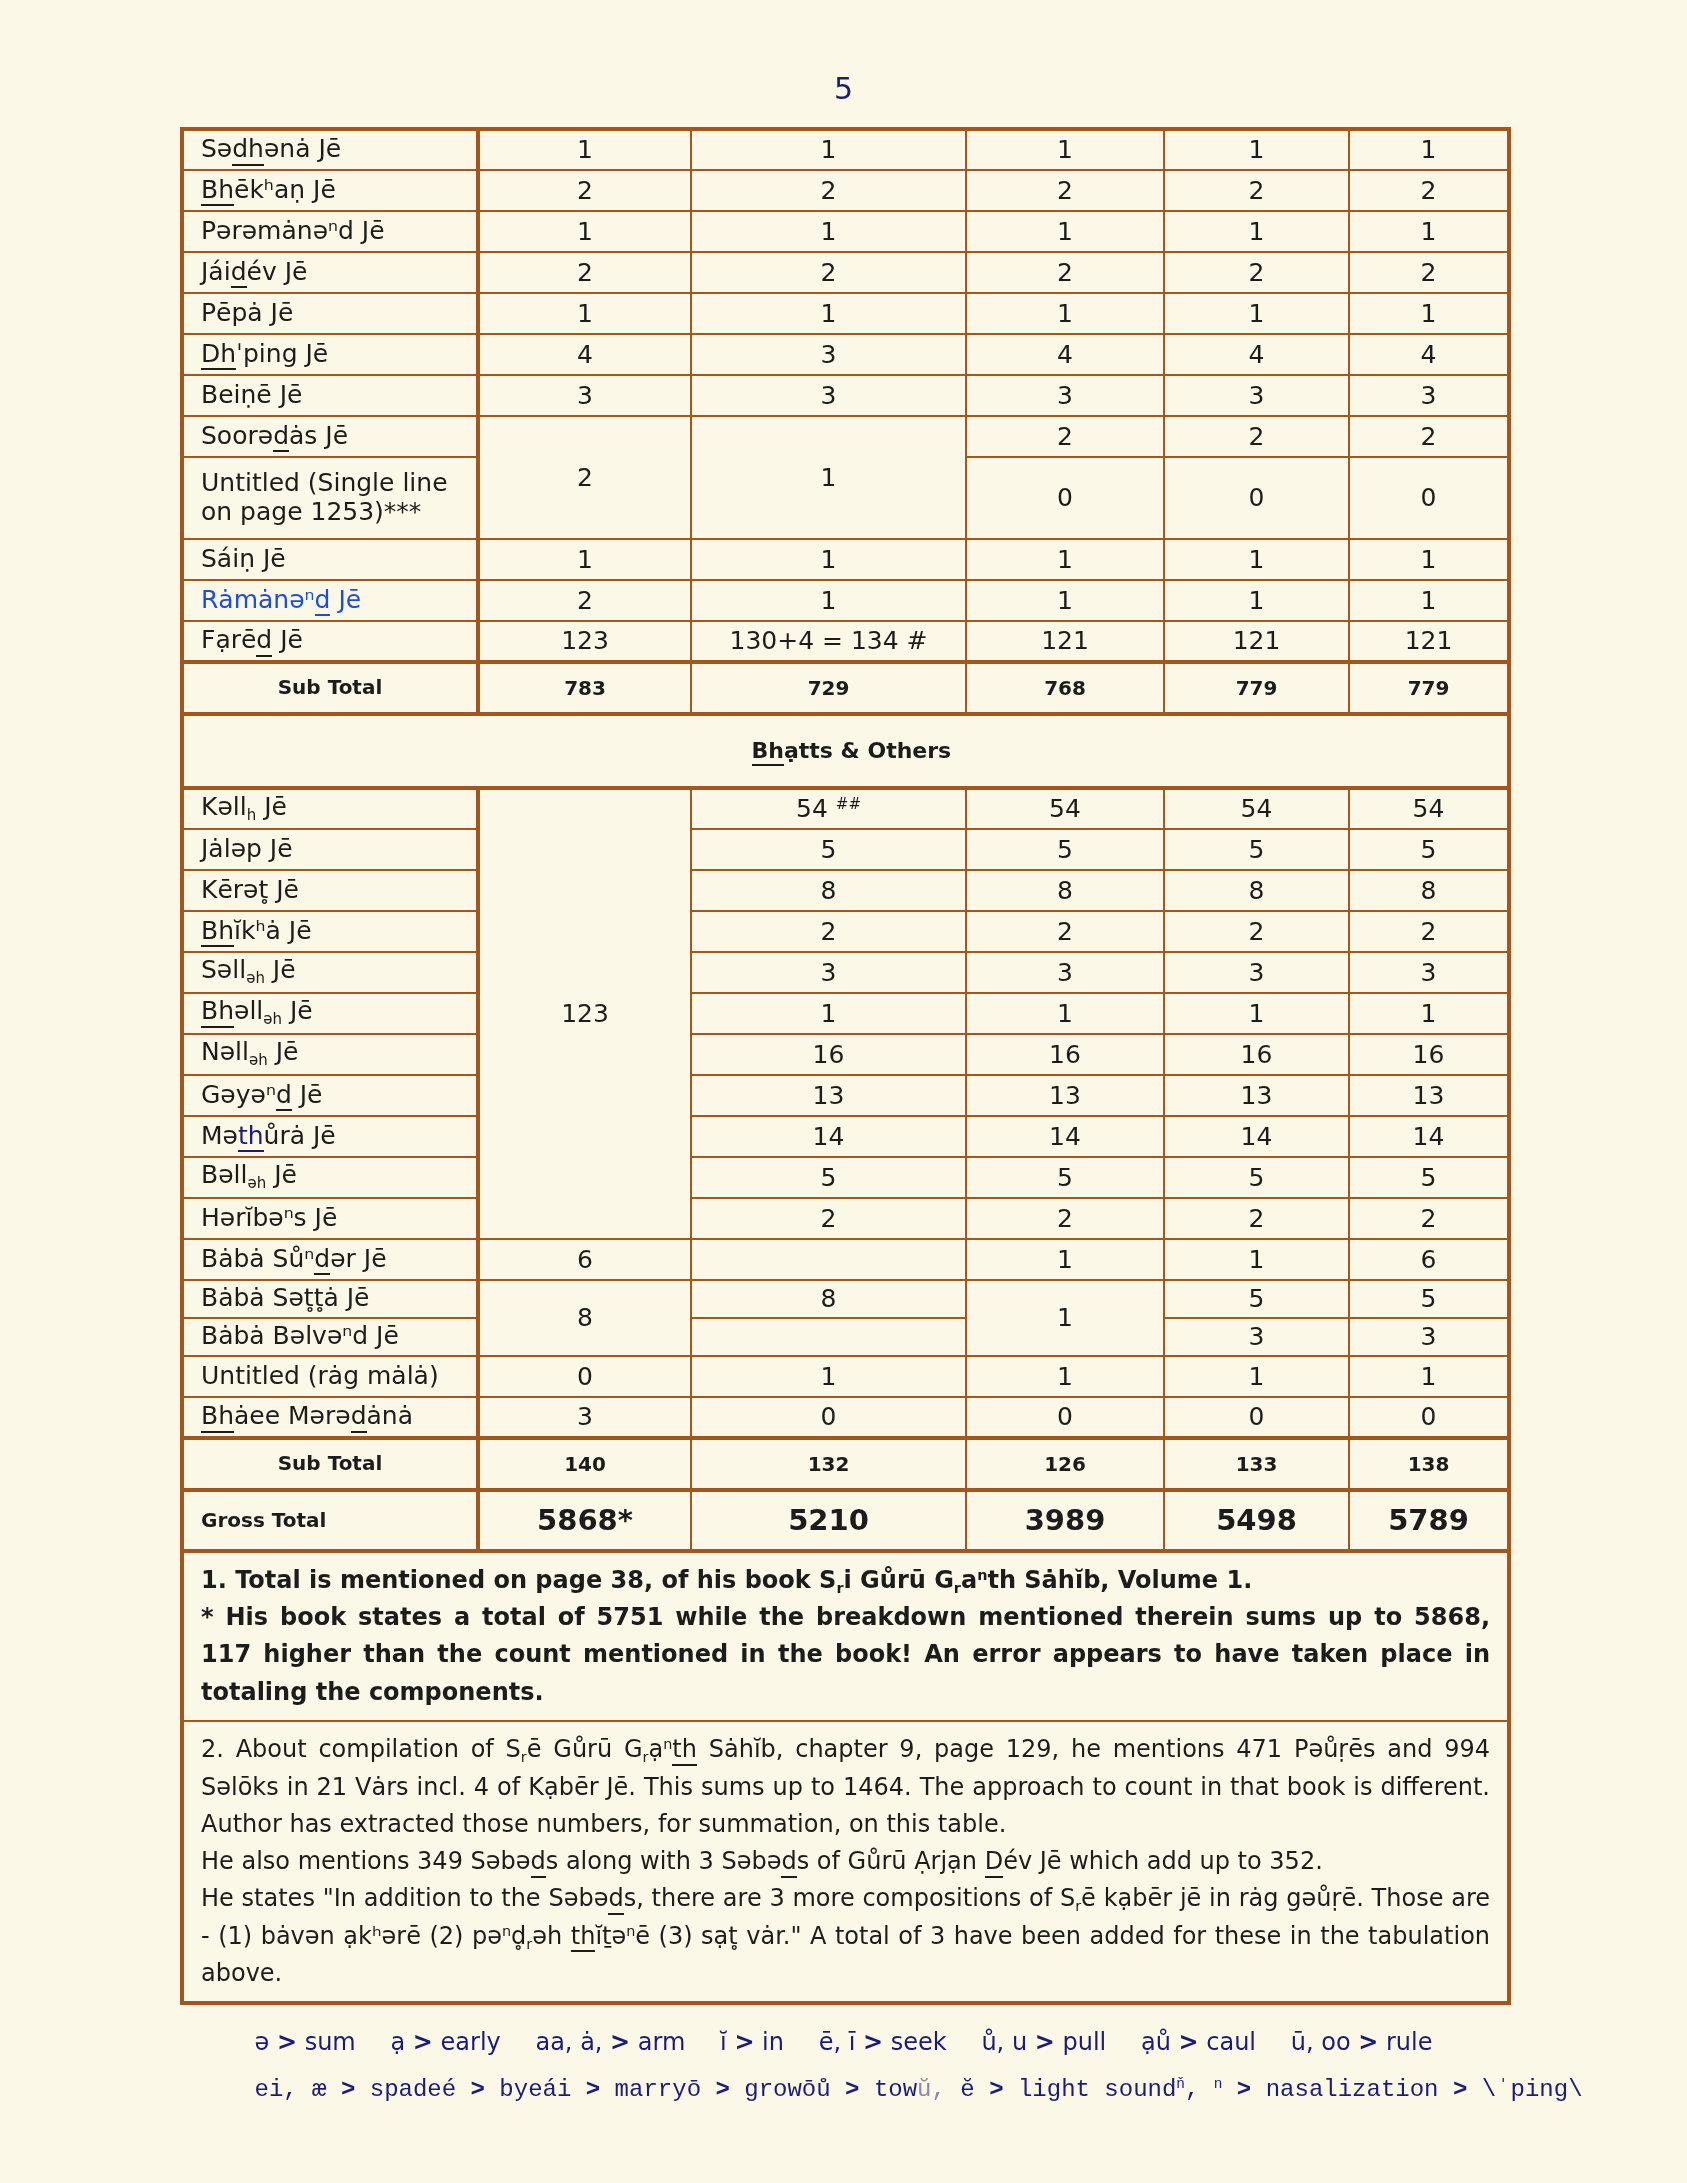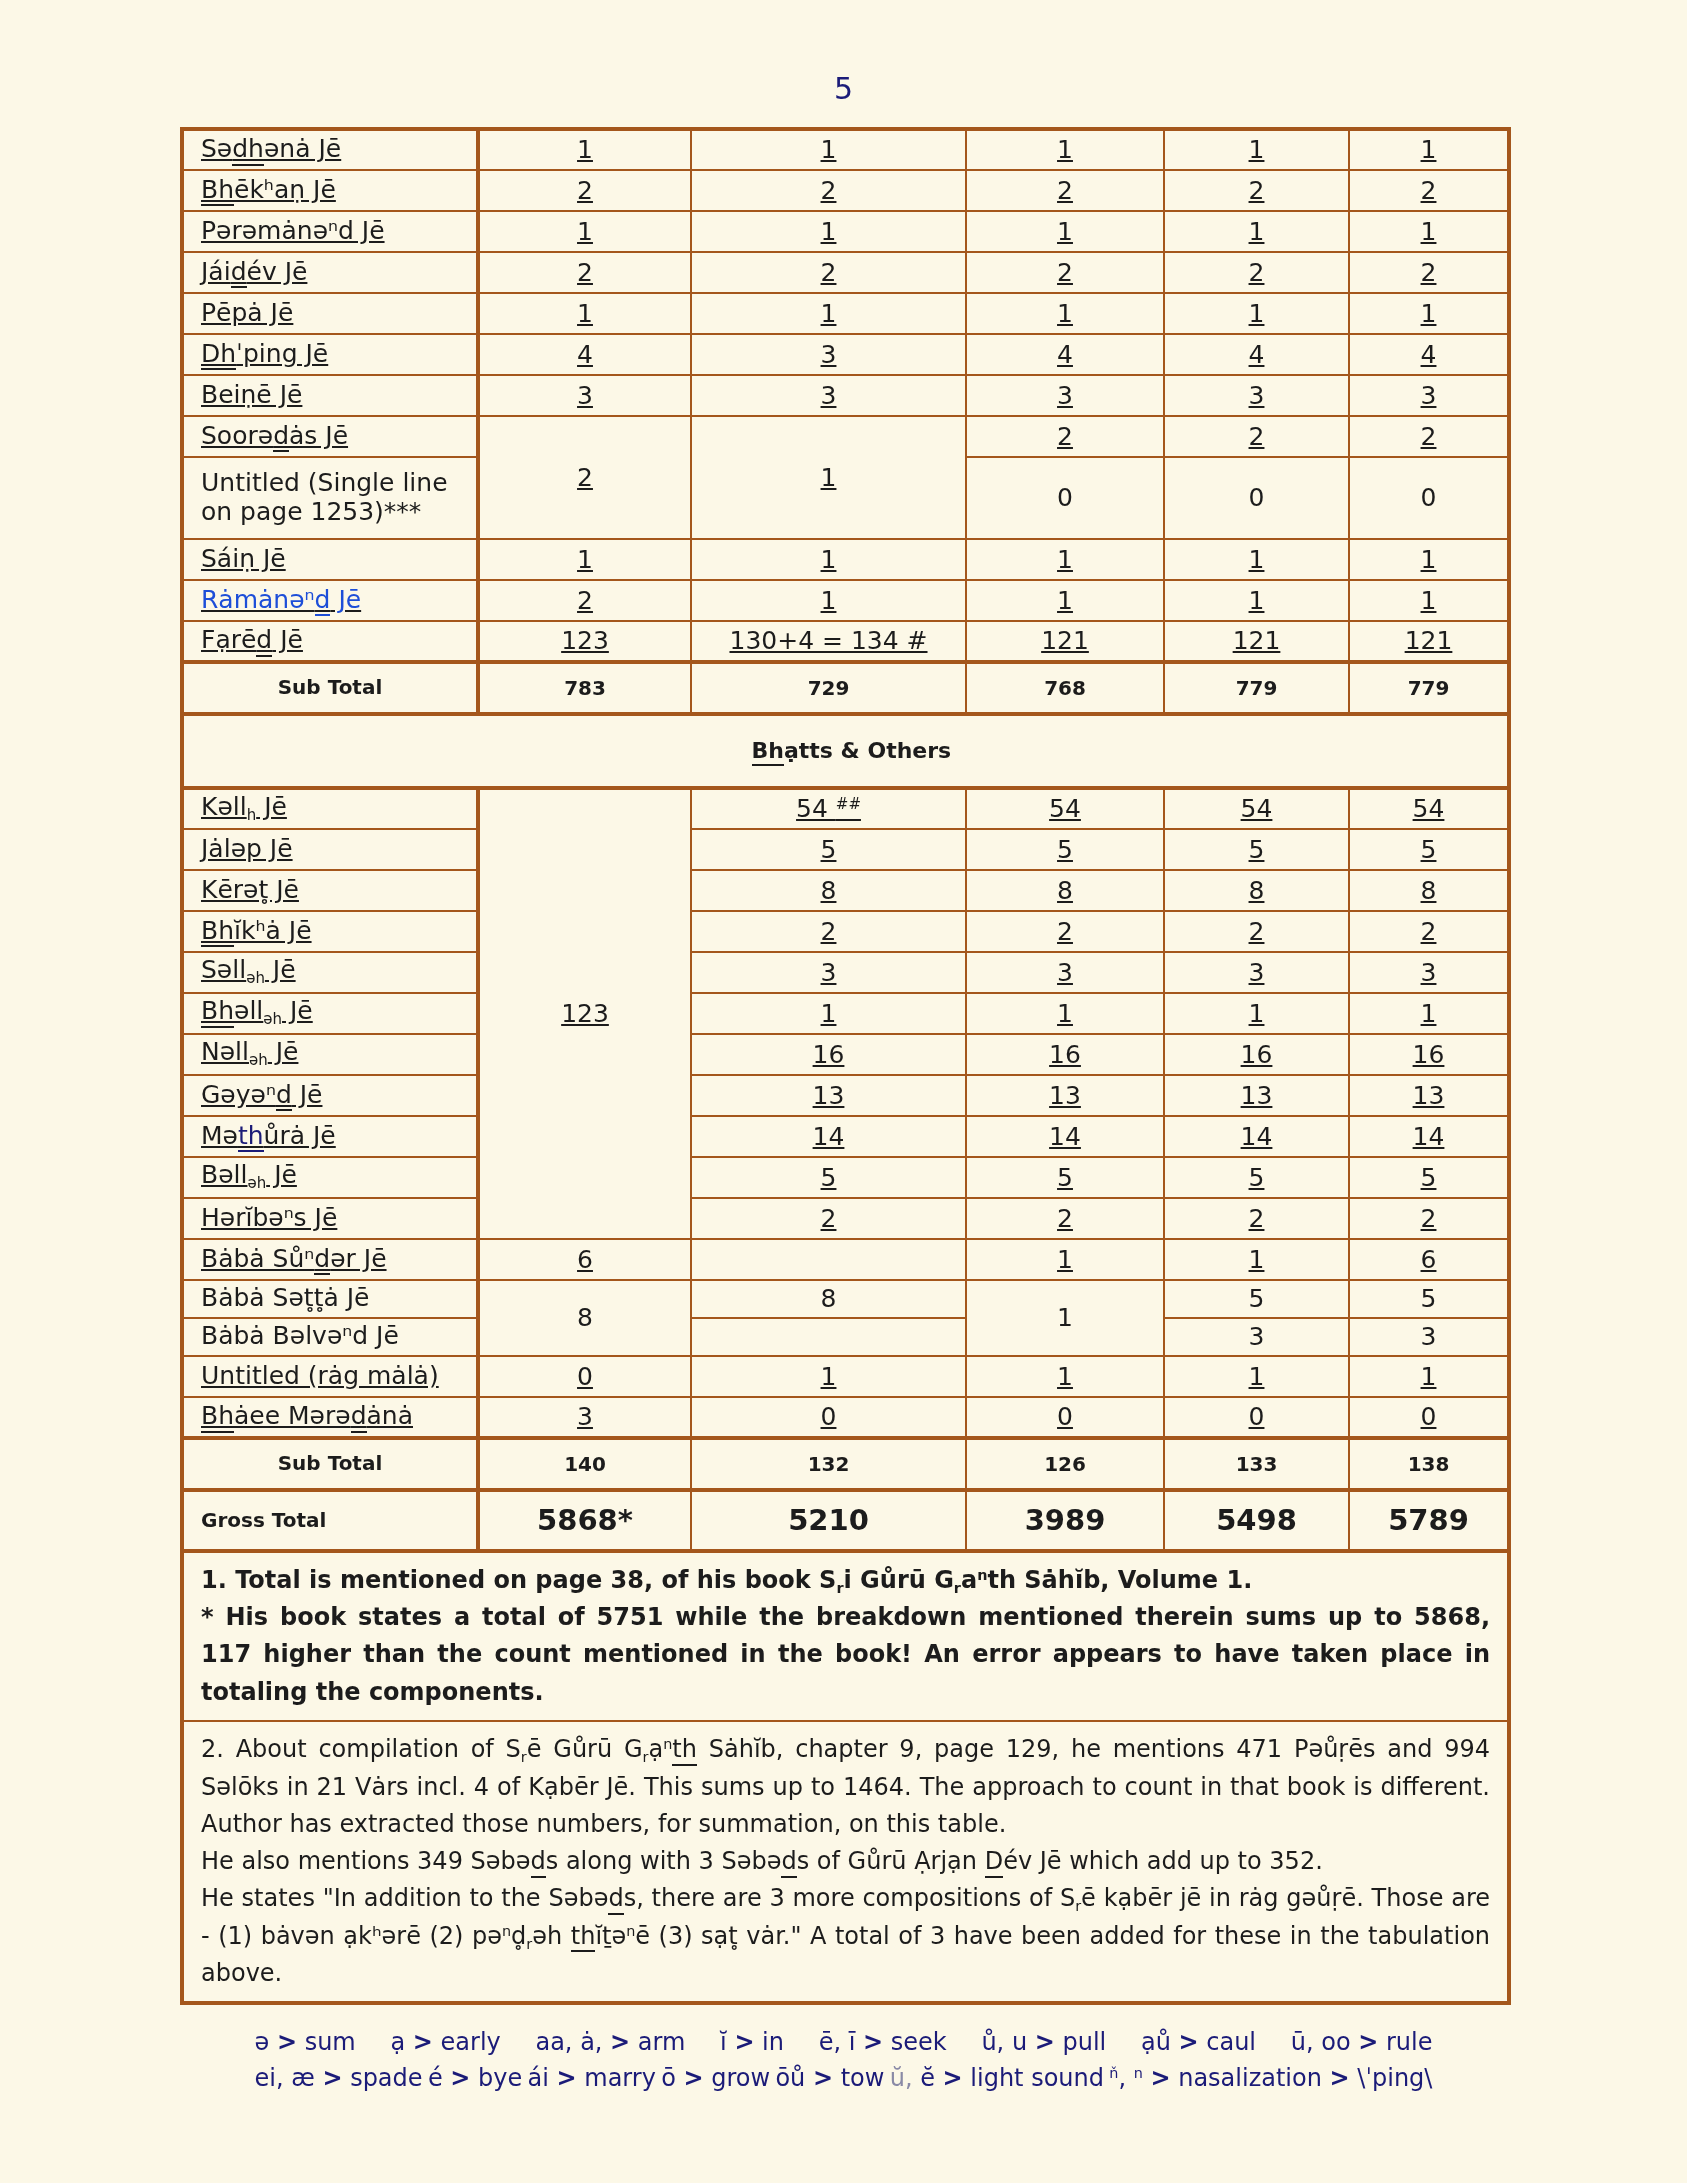--- a/index.html
+++ b/index.html
@@ -30,21 +30,21 @@
     border:2px solid var(--brown);
     vertical-align:middle;
     font-size:25px;
     padding:1.3px 5.3px;
     box-sizing:border-box;
     overflow:hidden;
   }
   td.col1{border-right-width:4.6px;}
   td.c-name{text-align:left;padding-left:17px;line-height:1.15;}
   td.c-num{text-align:center;}
-  tr.r-d{height:41px;text-decoration:underline;}
+  tr.r-d{height:41px;}
   tr.r-d2{height:82px;}
   tr.r-sh{height:38px;}
   tr.r-s{height:52px;}
   tr.r-s td{font-weight:bold;font-size:20px;}
   tr.r-s td.c-name{text-align:center;padding-left:5.3px;}
   tr.r-h{height:74px;}
   tr.r-h td{font-weight:bold;font-size:22px;text-align:center;}
   tr.r-g{height:61px;}
   tr.r-g td{font-weight:bold;font-size:29px;}
   tr.r-g td.c-name{font-size:20px;}
@@ -63,21 +63,21 @@
   .sg-ub{color:var(--navy);border-bottom:2px solid currentColor;padding-bottom:0.7px;}
   .sg-m{color:#1d4ed8;}
   .sg-g{color:#8a8aa6;}
   .sg-sub{font-size:60%;vertical-align:-0.35em;}
   .sg-sup{font-size:60%;vertical-align:0.55em;}
   .pron{
     width:1178px;margin:22.5px auto 0 auto;
     color:var(--navy);font-size:24px;
   }
   .pron-row{display:flex;justify-content:space-between;align-items:baseline;}
-  .pron-row + .pron-row{margin-top:8px;}
+  .pron-row + .pron-row{margin-top:20px;font-family:Liberation Mono, monospace;}
   .pron-item{white-space:nowrap;}
 </style>
 </head>
 <body>
 
 <div class="page">
   <div class="page-number">5</div>
   <table class="main">
     <colgroup>
         <col style="width: 296px;">

